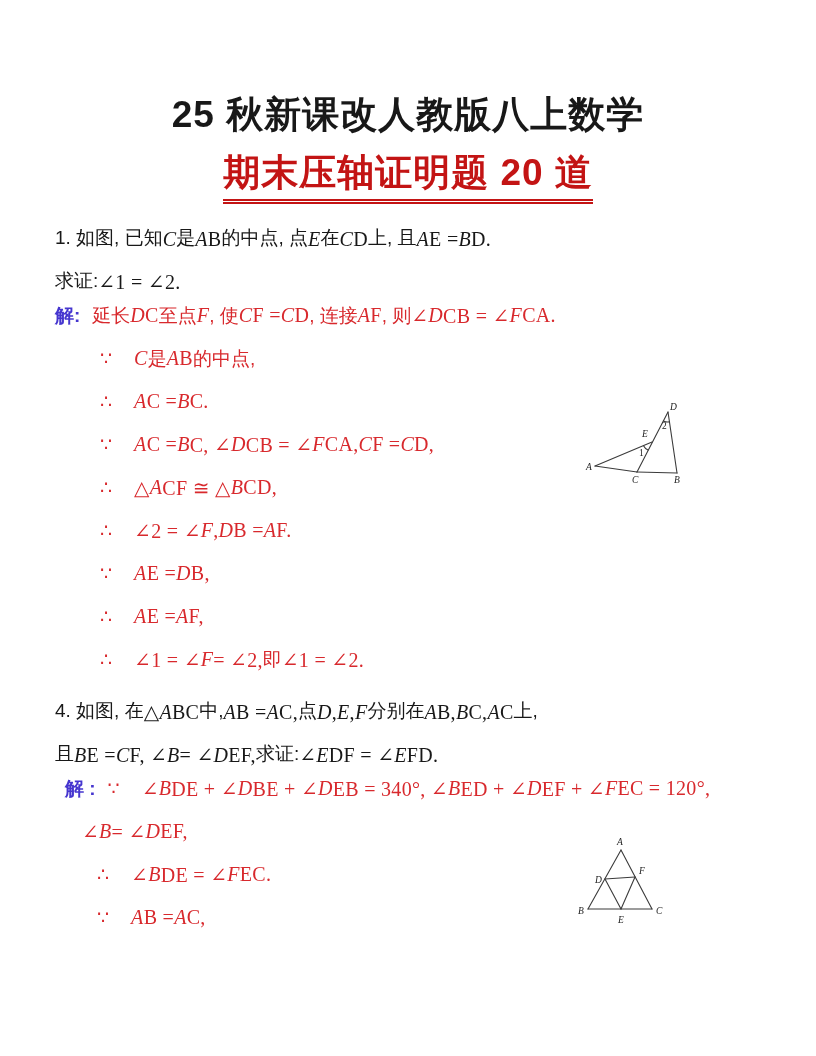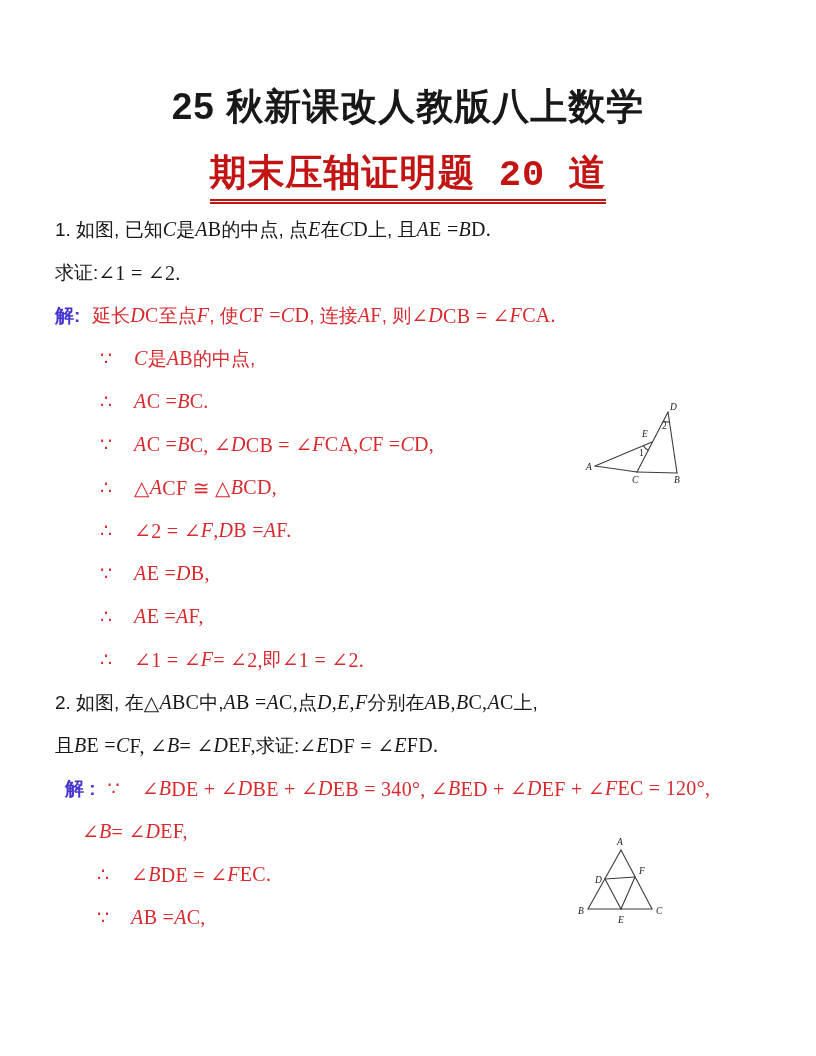--- a/index.html
+++ b/index.html
@@ -6,39 +6,39 @@
     --red:#d8292d; --blue:#4636cf; --ink:#181818;
     --subtitle-red:#c31414; --stroke:#3b3b3b;
   }
   html,body{margin:0;padding:0;background:#ffffff;}
   .page{
     position:relative; width:816px; height:1056px; background:#ffffff;
     overflow:hidden;
     font-family:"Liberation Sans","DejaVu Sans",sans-serif;
   }
   .title{
-    position:absolute; top:82px; left:0; right:0; margin:0;
+    position:absolute; top:82px; left:0; right:0; margin:8px;
     text-align:center; font-size:37px; font-weight:bold;
     letter-spacing:1px; color:var(--ink);
     font-family:"Liberation Sans","DejaVu Sans",sans-serif;
   }
   .subtitle-row{
-    position:absolute; top:148px; left:0; right:0; text-align:center;font-family:Liberation Mono, monospace;
+    position:absolute; top:148px; left:0; right:0; text-align:center;
   }
   .subtitle{
     display:inline-block; font-size:37px; font-weight:bold;
     color:var(--subtitle-red); letter-spacing:1px;
     border-bottom:5px double var(--subtitle-red); padding-bottom:1px;
   }
   .lines{ position:absolute; left:55px; top:208px; right:20px; }
   .line{
     height:43px; display:flex; align-items:center; white-space:nowrap;
     font-size:19px;
   }
-  .line.ink{ color:var(--ink); }
+  .line.ink{ color:var(--ink);align-items:flex-end; }
   .line.red{ color:var(--red); }
   .line.stem{ padding-left:0; }
   .line.sol{ padding-left:0; }
   .line.proof{ padding-left:45px; }
   .line.sol2{ padding-left:10px; }
   .line.cont{ padding-left:27px; }
   .line.proof2{ padding-left:42px; }
   .marker{
     font-family:"Liberation Sans","DejaVu Sans",sans-serif;
     font-size:19px;
@@ -178,21 +178,21 @@
           <span class="marker red">∴</span>
           <span class="seg-up">∠1 = ∠</span>
           <span class="seg-it">F</span>
           <span class="seg-up"> = ∠2, </span>
           <span class="seg-cn">即 </span>
           <span class="seg-up">∠1 = ∠2.</span>
         </div>
       </section>
     <section id="p2">
         <div class="line stem ink">
-          <span class="seg-cn">2. 如图, 在 </span>
+          <span class="seg-cn">4. 如图, 在 </span>
           <span class="seg-up">△</span>
           <span class="seg-it">A</span>
           <span class="seg-up">BC</span>
           <span class="seg-cn"> 中, </span>
           <span class="seg-it">A</span>
           <span class="seg-up">B =</span>
           <span class="seg-it">A</span>
           <span class="seg-up">C, </span>
           <span class="seg-cn">点 </span>
           <span class="seg-it">D</span>

